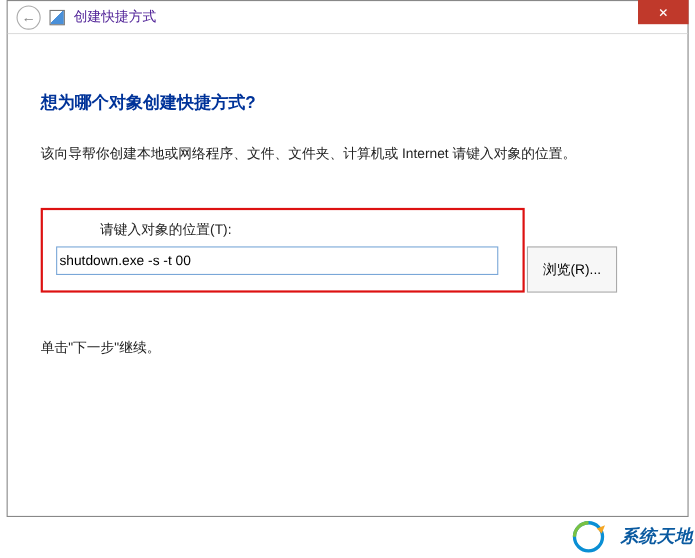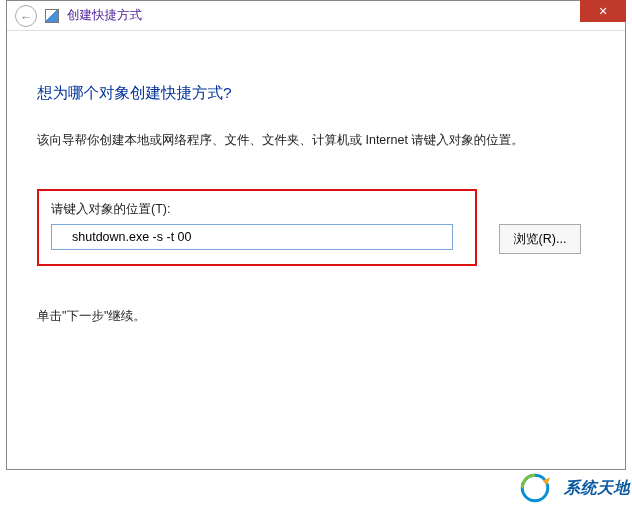--- a/index.html
+++ b/index.html
@@ -64,60 +64,61 @@
       align-items: center;
       justify-content: center;
       font-size: 11px;
     }
     .content {
       padding: 22px 30px 20px 30px;
     }
     .heading {
       color: #003399;
       font-size: 15.5px;
-      font-weight: normal;
+      font-weight: bold;
       margin-top: 30px;
       margin-bottom: 28px;
     }
     .desc {
       font-size: 12.5px;
       color: #222;
       margin-bottom: 40px;
     }
     .highlight-box {
       border: 2px solid #d11;
       padding: 10px 12px 14px 12px;
       width: 440px;
       margin-bottom: 0;
     }
     .field-label {
       font-size: 12.5px;
       color: #222;
       margin-bottom: 6px;
+      margin-left: 40px;
     }
     .field-row {
       display: flex;
       align-items: center;
       position: relative;
     }
     .path-input {
       width: 402px;
       height: 26px;
       border: 1px solid #7aa7d8;
-      padding: 0 20px;
+      padding: 0 2px;
       font-size: 12.5px;
       font-family: inherit;
       outline: none;
     }
     .browse-btn {
       position: absolute;
-      left: 448px;
+      left: 428px;
       top: 0;
       width: 82px;
-      height: 30px;
+      height: 42px;
       border: 1px solid #aaa;
       background: #f7f7f7;
       font-size: 12.5px;
       font-family: inherit;
       cursor: pointer;
     }
     .row-wrap {
       position: relative;
     }
     .continue {

